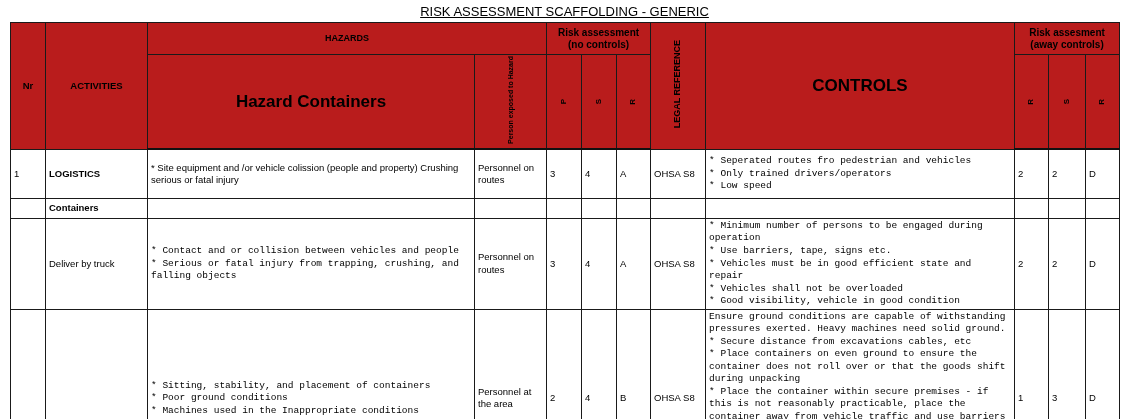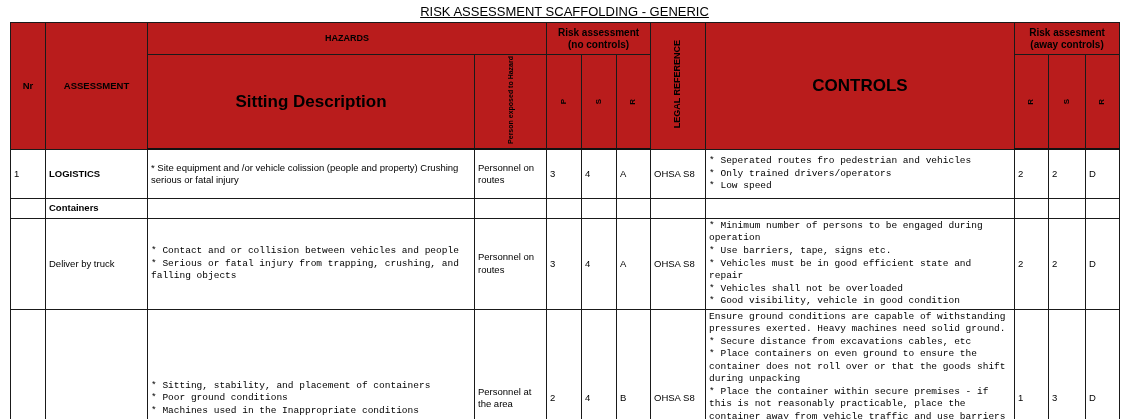--- a/index.html
+++ b/index.html
@@ -79,29 +79,29 @@
       <col style="width:34px">
       <col style="width:55px">
     <col style="width:309px">
       <col style="width:34px">
       <col style="width:37px">
       <col style="width:34px">
   </colgroup>
   <thead>
     <tr class="h1">
       <th rowspan="2" class="fs9">Nr</th>
-      <th rowspan="2">ASSESSMENT</th>
+      <th rowspan="2">ACTIVITIES</th>
       <th colspan="2" class="hband">HAZARDS</th>
       <th colspan="3" class="racol">Risk assessment (no controls)</th>
       <th rowspan="2"><span class="rot rot-med">LEGAL REFERENCE</span></th>
       <th rowspan="2" class="hdesc">CONTROLS</th>
       <th colspan="3" class="racol">Risk assesment (away controls)</th>
     </tr>
     <tr class="h2">
-      <th class="hdesc">Sitting Description</th>
+      <th class="hdesc">Hazard Containers</th>
       <th><span class="rot rot-tiny">Person exposed to Hazard</span></th>
       <th><span class="rot rot-sm">P</span></th>
       <th><span class="rot rot-sm">S</span></th>
       <th><span class="rot rot-sm">R</span></th>
       <th><span class="rot rot-sm">R</span></th>
       <th><span class="rot rot-sm">S</span></th>
       <th><span class="rot rot-sm">R</span></th>
     </tr>
   </thead>
   <tbody>

